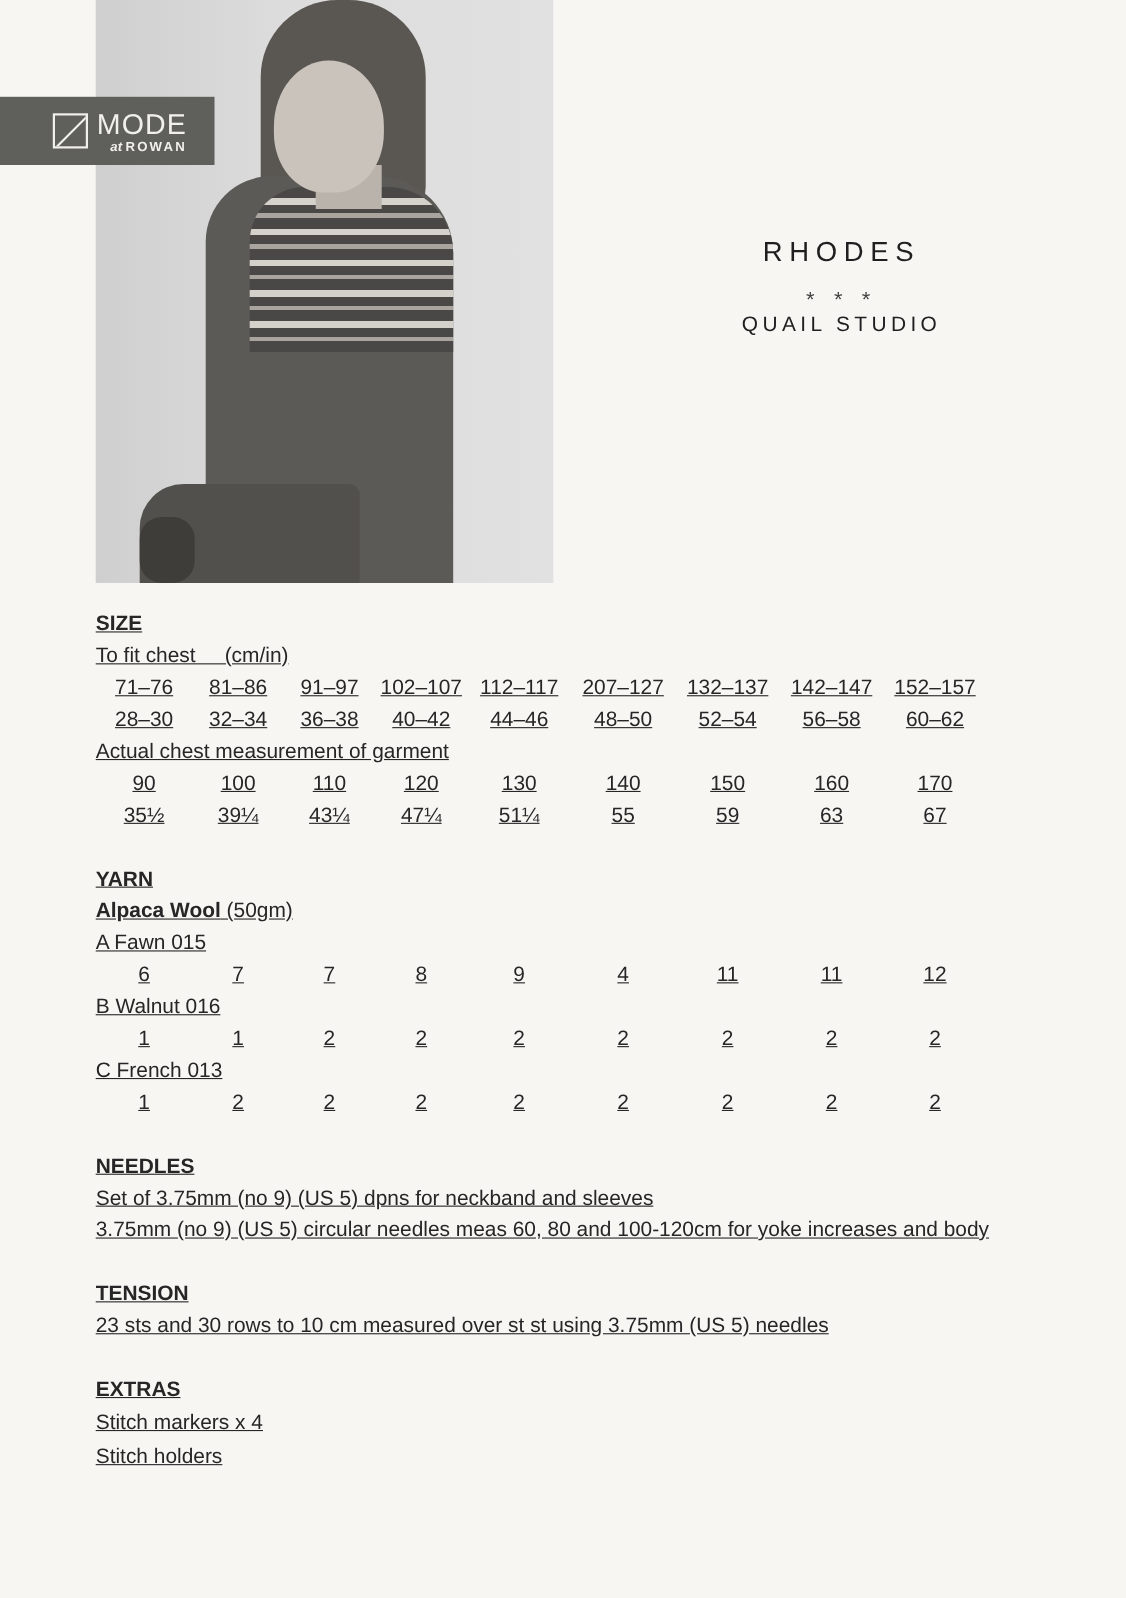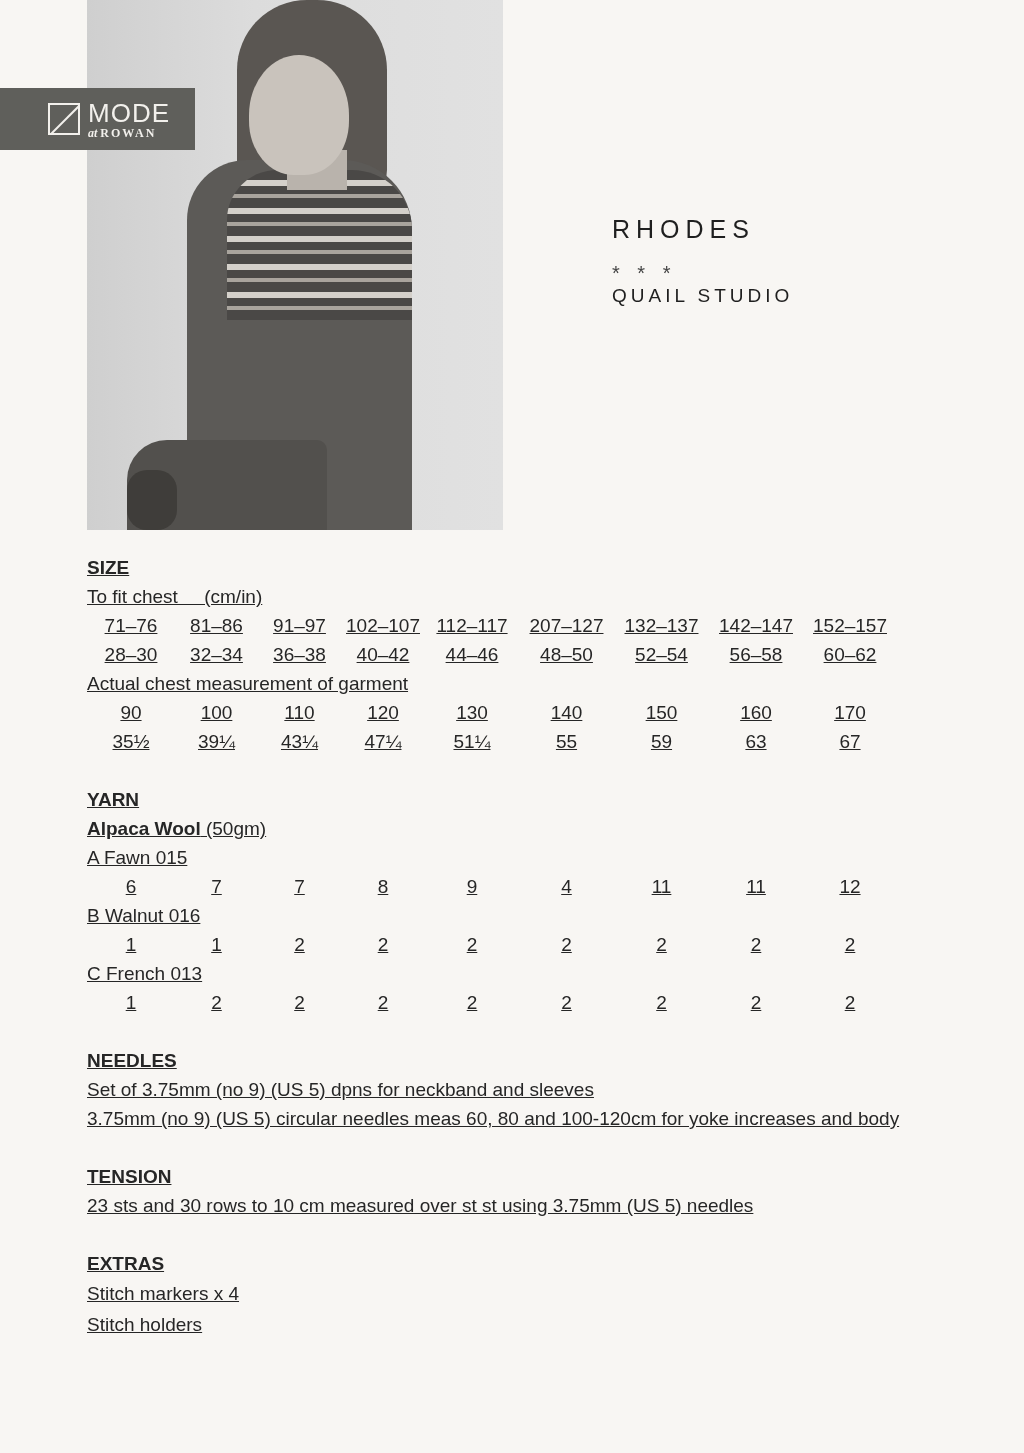--- a/index.html
+++ b/index.html
@@ -16,30 +16,30 @@
     .photo .face { position:absolute; left:162px; top:55px; width:100px; height:120px; border-radius:50% 50% 45% 45%; background:#c9c3bc; }
     .photo .neck { position:absolute; left:200px; top:150px; width:60px; height:40px; background:#b9b3ac; }
     .photo .body { position:absolute; left:100px; top:160px; width:225px; height:370px; border-radius:60px 70px 0 0; background:#5c5a57; }
     .photo .yoke { position:absolute; left:140px; top:170px; width:185px; height:150px; border-radius:50px 60px 0 0;
       background: repeating-linear-gradient(180deg,#4a4846 0 10px,#d4d0ca 10px 16px,#4a4846 16px 24px,#a9a49d 24px 28px); }
     .photo .sleeve { position:absolute; left:40px; top:440px; width:200px; height:90px; border-radius:40px 10px 0 0; background:#52504d; }
     .photo .cuff { position:absolute; left:40px; top:470px; width:50px; height:60px; border-radius:20px; background:#3f3d3a; }
 
     .logo {
       position:absolute; left:0; top:88px; width:195px; height:62px; background:#5f5f5b;
-      display:flex; align-items:center; gap:8px; padding-left:48px; box-sizing:border-box;
+      display:flex; align-items:center; gap:8px; padding-left:48px; box-sizing:border-box;text-align:right;
     }
     .logo-mark { width:32px; height:32px; border:2px solid #f2f0ec; box-sizing:border-box; position:relative; overflow:hidden; }
     .logo-mark::after { content:""; position:absolute; left:-6px; top:13px; width:44px; height:2px; background:#f2f0ec; transform:rotate(-45deg); }
     .logo-text { display:flex; flex-direction:column; line-height:1; color:#f2f0ec; }
     .logo-mode { font-family:"Liberation Sans", sans-serif; font-size:26px; letter-spacing:1px; }
-    .logo-sub { font-family:Liberation Serif, serif; font-size:12px; letter-spacing:2px; font-weight:bold; margin-top:1px; }
+    .logo-sub { font-family:Liberation Sans, sans-serif; font-size:12px; letter-spacing:2px; font-weight:bold; margin-top:1px; }
     .logo-sub i { font-style:italic; letter-spacing:0; margin-right:3px; }
 
-    .title-block { position:absolute; left:612px; top:215px; width:250px; }
+    .title-block { position:absolute; left:640px; top:215px; width:250px; text-align:center; }
     .title { font-size:25px; letter-spacing:6px; color:#1f1f1f; }
     .stars { font-size:20px; letter-spacing:6px; margin-top:18px; color:#444; }
     .designer { font-size:19px; letter-spacing:4px; color:#1f1f1f; }
 
     .content { position:absolute; left:87px; top:553px; width:850px; font-size:19px; line-height:29px;text-decoration:underline; }
     .h { font-weight:bold; font-size:19px; }
     .row { display:grid; grid-template-columns:88px 83px 83px 84px 94px 95px 95px 94px 94px; }
     .row span { text-align:center; }
     .gap { height:29px; }
     .bold { font-weight:bold; }

